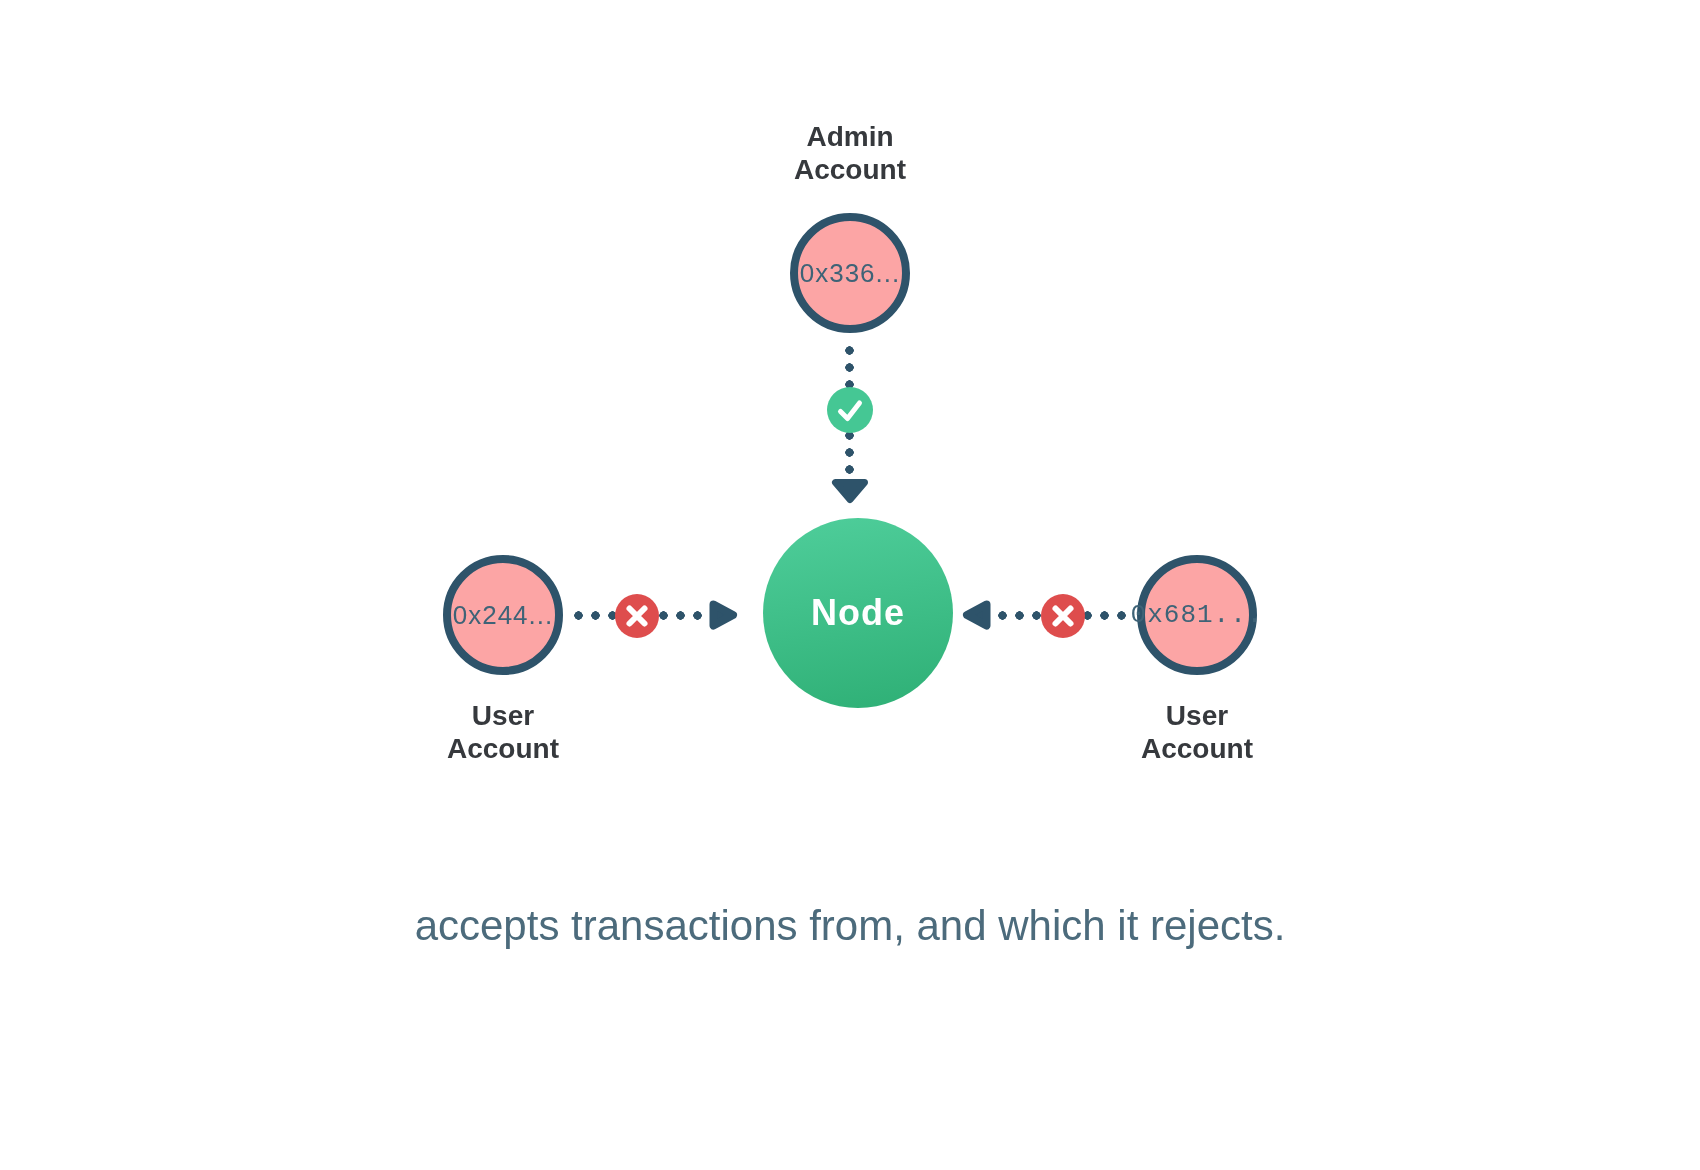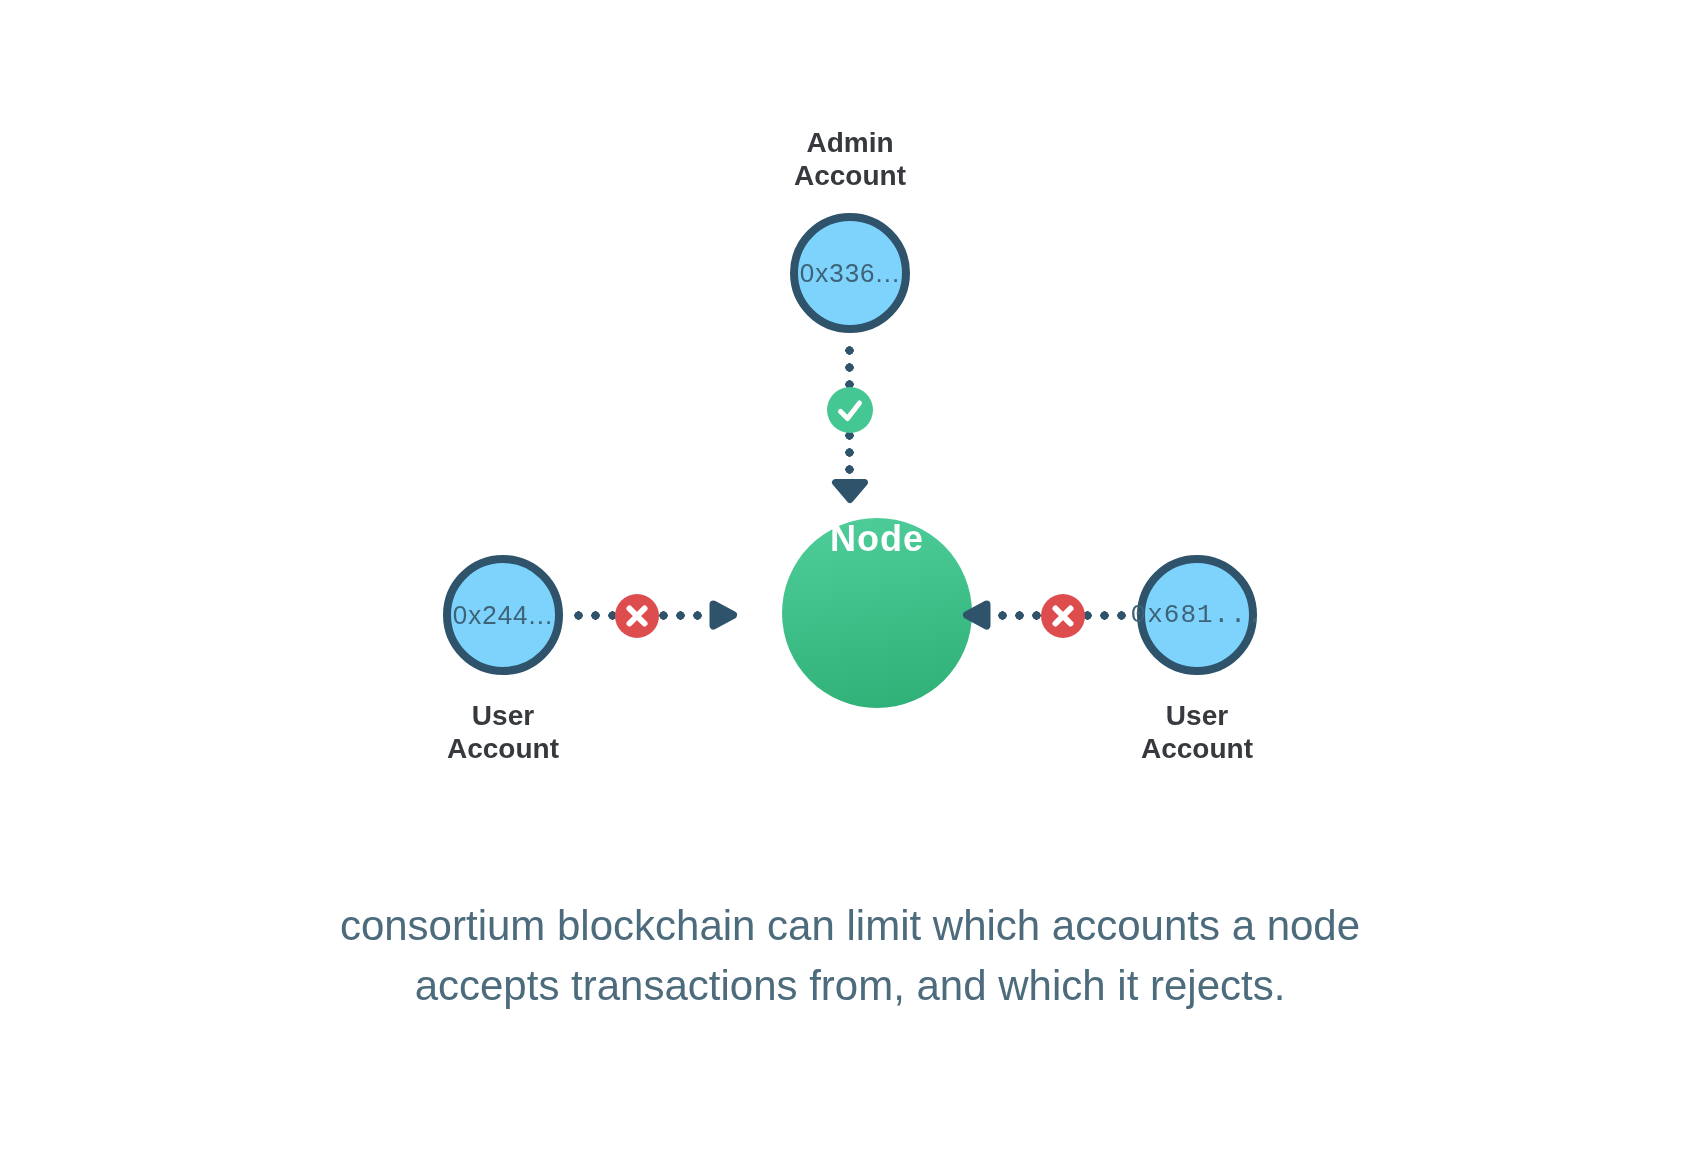--- a/index.html
+++ b/index.html
@@ -8,31 +8,31 @@
     --red:#DE4D4D; --background:#FFFFFF;
   }
   html,body{margin:0;padding:0;background:#fff;}
   .canvas{
     position:relative; width:1700px; height:1170px; overflow:hidden;
     background:var(--background); font-family:"Liberation Sans", sans-serif;
   }
   
   .acct-circle{
     position:absolute; box-sizing:border-box; width:120px; height:120px;
-    border:8px solid var(--outline); border-radius:50%; background:#7dd3fc;
+    border:8px solid var(--outline); border-radius:50%; background:#fca5a5;
     display:flex; align-items:center; justify-content:center;
   }
   .acct-id{
     font-size:26px; color:var(--account-text); letter-spacing:1px; white-space:nowrap;
   }
   
   .node-circle{
-    position:absolute; left:782px; top:518px; width:190px; height:190px; border-radius:50%;
+    position:absolute; left:763px; top:518px; width:190px; height:190px; border-radius:50%;
     background:linear-gradient(170deg, var(--node-top) 0%, var(--node-bottom) 100%);
-    display:flex; justify-content:center;
+    display:flex; align-items:center; justify-content:center;
   }
   .node-label{ color:#fff; font-weight:bold; font-size:36px; letter-spacing:1px; }
   
   .two-line-label{
     position:absolute; width:300px; text-align:center; font-weight:bold;
     font-size:28px; line-height:33px; color:var(--dark-label);
   }
   
   .hdots{
     position:absolute; height:9px;
@@ -57,21 +57,21 @@
   .caption{
     position:absolute; left:150px; top:896px; width:1400px; text-align:center;
     font-size:42px; line-height:60px; color:var(--caption);
   }
 </style>
 </head>
 <body>
 
 <div class="canvas">
 
-  <div class="two-line-label" style="left:700px; top:126px;">
+  <div class="two-line-label" style="left:700px; top:120px;">
     <div>Admin</div>
     <div>Account</div>
   </div>
   <div class="acct-circle" style="left:790px; top:213px;">
     <span class="acct-id">0x336...</span>
   </div>
 
   <div class="vdots" style="left:845px; top:342px; height:140px;"></div>
 
   <div class="badge" style="left:827px; top:387px;">
@@ -125,17 +125,16 @@
       <path class="badge-stroke" stroke-width="6" d="M14.5 14.5 L29.5 29.5 M29.5 14.5 L14.5 29.5"></path>
     </svg>
   </div>
   <div class="arrow" style="left:960px; top:598px;">
     <svg width="32" height="34" viewBox="0 0 32 34">
       <path stroke-width="8" d="M26.5 6.5 L7 17 L26.5 27.5 Z"></path>
     </svg>
   </div>
 
   <div class="caption">
-    <div>consortium blockchain can limit which accounts a node</div>
     <div>accepts transactions from, and which it rejects.</div>
   </div>
 
 </div>
 
 </body></html>

